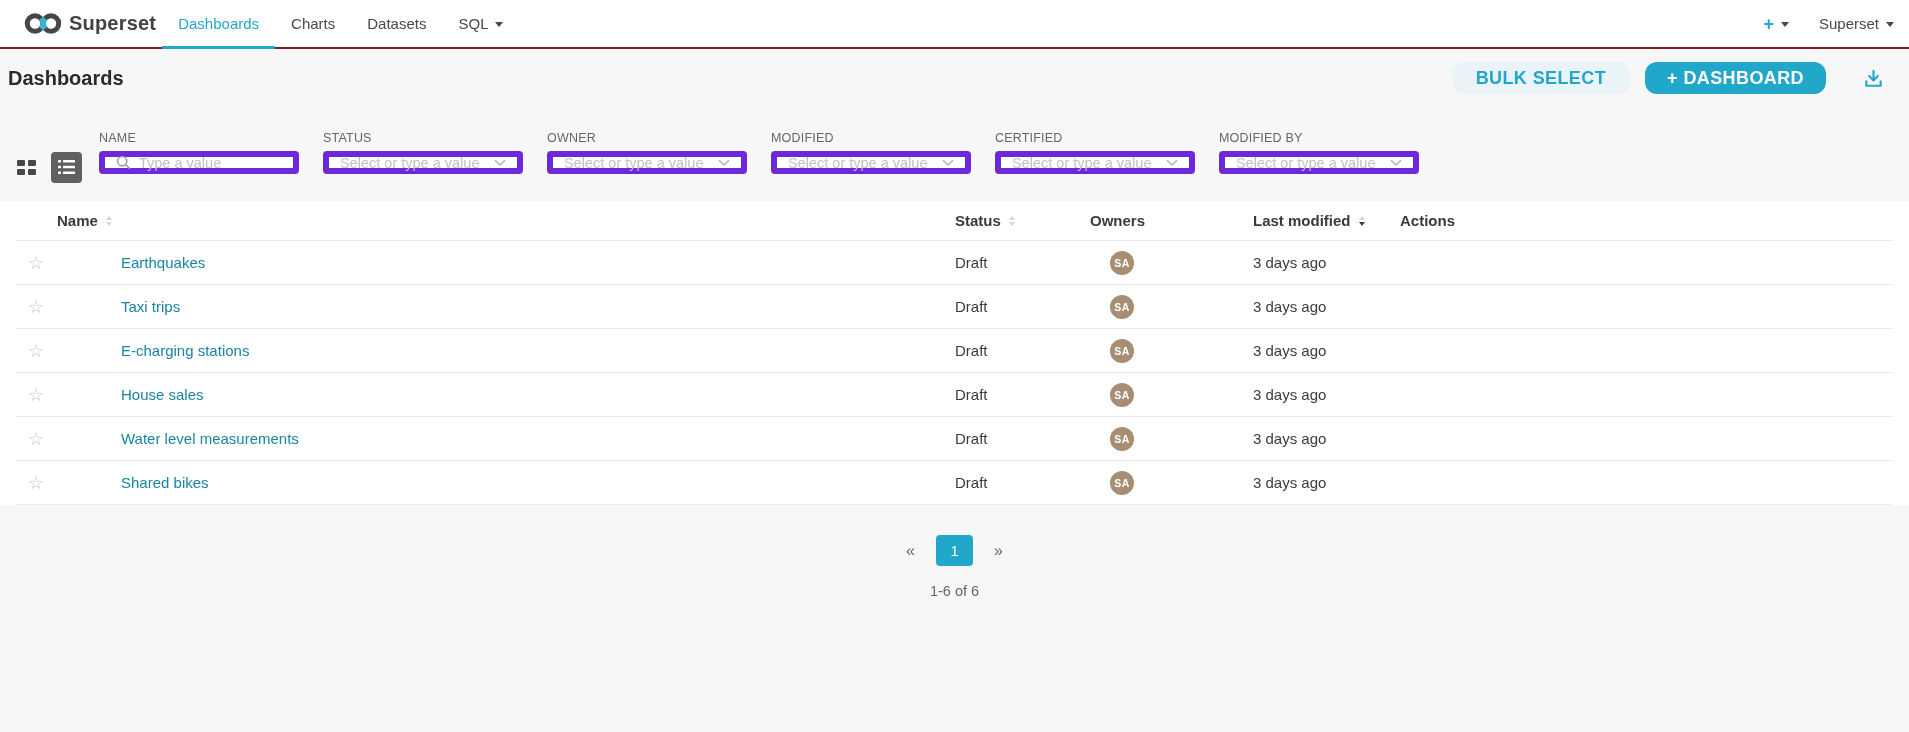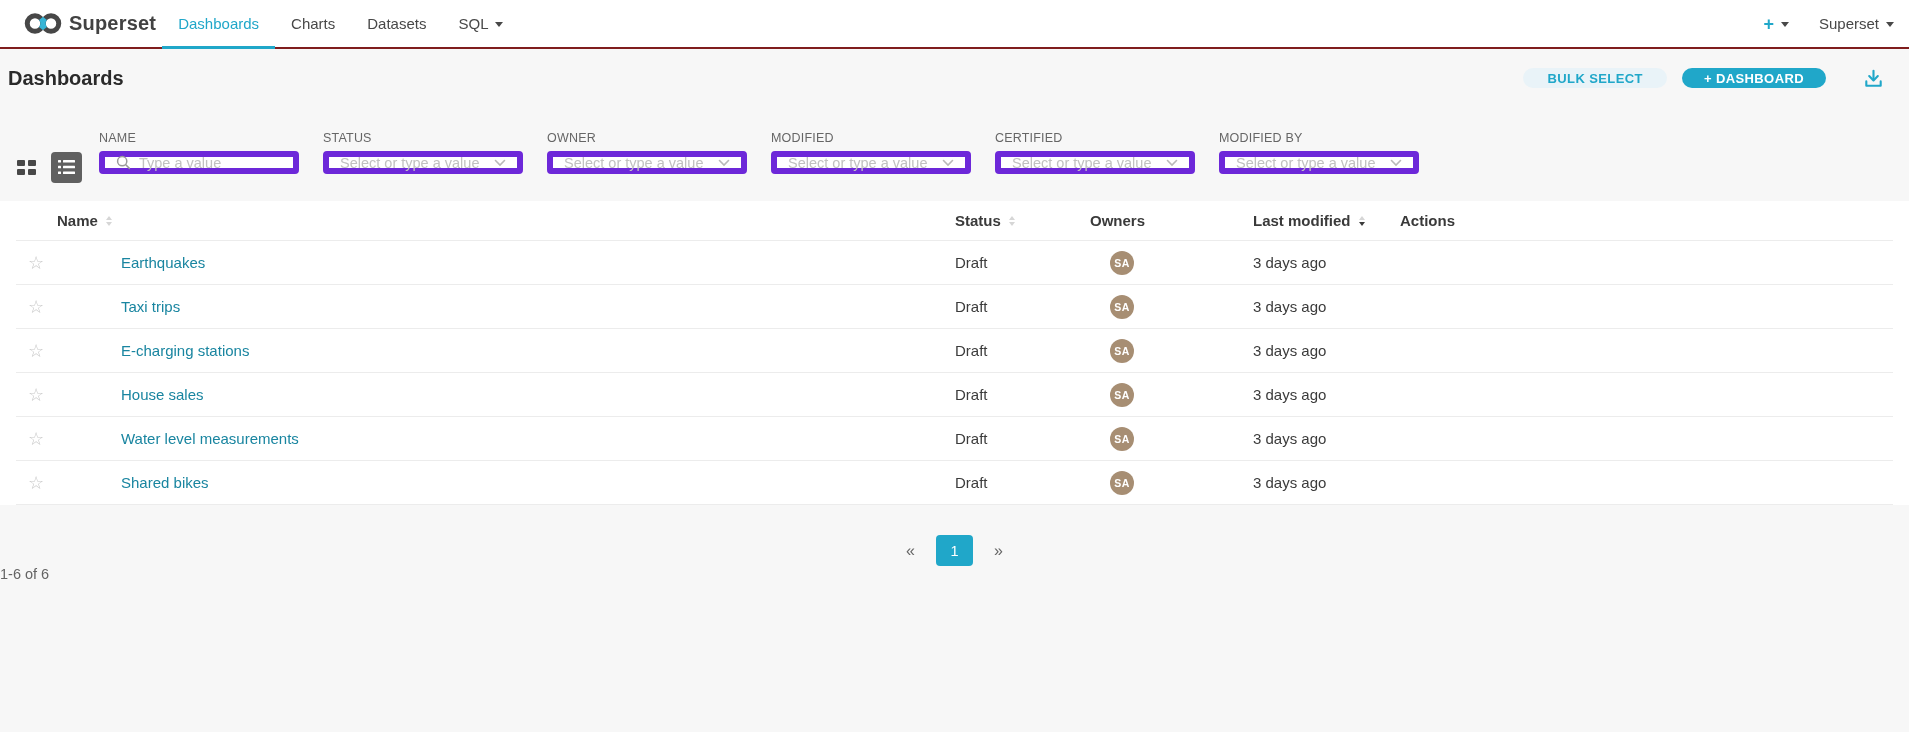--- a/index.html
+++ b/index.html
@@ -25,22 +25,22 @@
   .menu-trigger { display:flex; align-items:center; gap:7px; font-size:15px;
                   color:#484848; cursor:pointer; }
   .plus-glyph { color:#20a7c9; font-size:18px; font-weight:bold; line-height:1; }
   .caret { width:0; height:0; border:4px solid transparent; border-top:5px solid #484848;
            margin-top:5px; }
 
   
   .page-header { height:58px; display:flex; align-items:center; padding:0 24px 0 8px; }
   .page-title { font-size:20px; font-weight:bold; color:#2a2a2a; }
   .header-actions { margin-left:auto; display:flex; align-items:center; }
-  .btn { height:20px; border:none; border-radius:12px; font-family:inherit;
-         font-weight:bold; font-size:13px; letter-spacing:.4px; cursor:pointer; }
+  .btn { height:32px; border:none; border-radius:12px; font-family:inherit;
+         font-weight:bold; font-size:18px; letter-spacing:.4px; cursor:pointer; }
   .btn-secondary { background:#e9f3f8; color:#20a7c9; padding:0 24px; }
   .btn-primary { background:#20a7c9; color:#fff; padding:0 22px; margin-left:15px; }
   .icon-btn { background:none; border:none; cursor:pointer; margin-left:36px;
               display:flex; align-items:center; }
 
   
   .filters-section { display:flex; align-items:flex-start; padding:24px 0 0 17px; }
   .view-toggles { display:flex; align-items:center; gap:15px; margin-top:19px;
                   height:34px; margin-right:17px; }
   .toggle-btn { background:none; border:none; cursor:pointer; display:flex;
@@ -78,21 +78,21 @@
   .sort .down { border-top:4px solid #d6d6d6; }
   .sort.desc .down { border-top-color:#3b3b3b; }
 
   
   .pagination { display:flex; justify-content:center; align-items:center; gap:21px;
                 margin-top:30px; }
   .page-arrow { background:none; border:none; color:#666; font-size:16px; cursor:pointer;
                 font-family:inherit; }
   .page-current { width:37px; height:31px; background:#20a7c9; color:#fff; border:none;
                   border-radius:4px; font-size:14.5px; font-family:inherit; cursor:pointer; }
-  .page-summary { text-align:left; font-size:14.5px; color:#646464; }
+  .page-summary { text-align:center; margin-top:17px; font-size:14.5px; color:#646464; }
 </style>
 </head>
 <body>
 
 <nav class="navbar">
   <div class="brand">
     <svg width="38" height="25" viewBox="0 0 76 50">
       <circle cx="22" cy="25" r="15.5" fill="none" stroke="#474747" stroke-width="10"></circle>
       <circle cx="54" cy="25" r="15.5" fill="none" stroke="#474747" stroke-width="10"></circle>
       <path d="M 33.9 15 A 15.5 15.5 0 0 1 33.9 35" fill="none" stroke="#36b5d6" stroke-width="10"></path>

